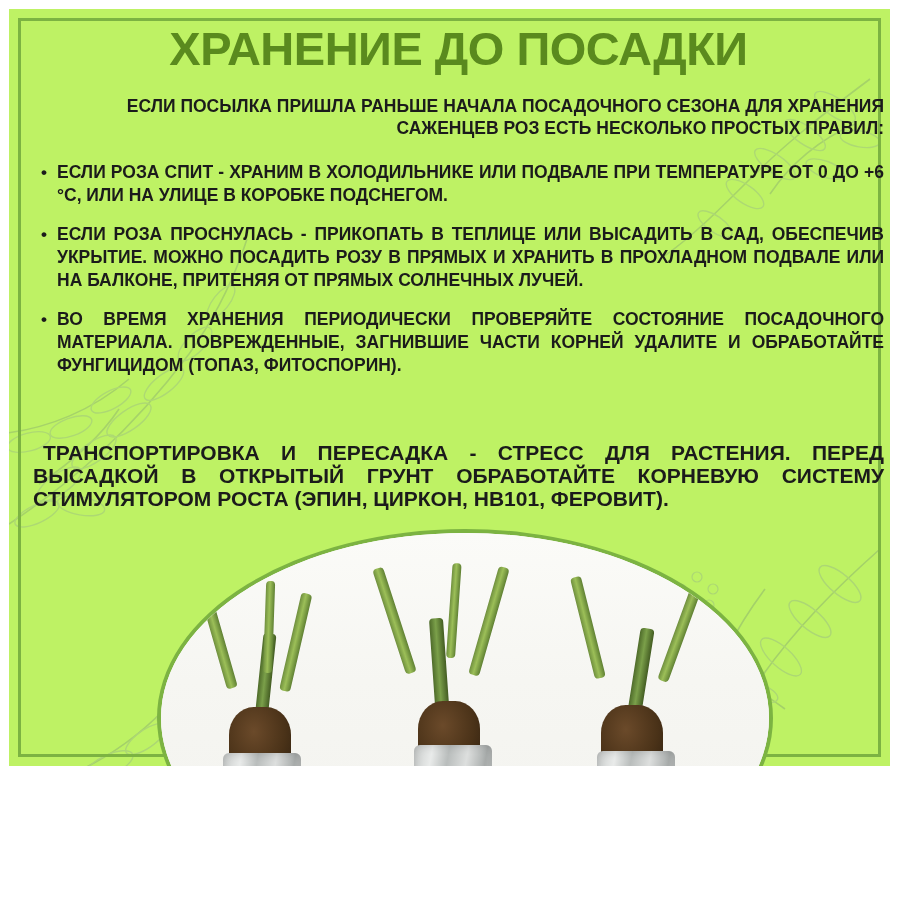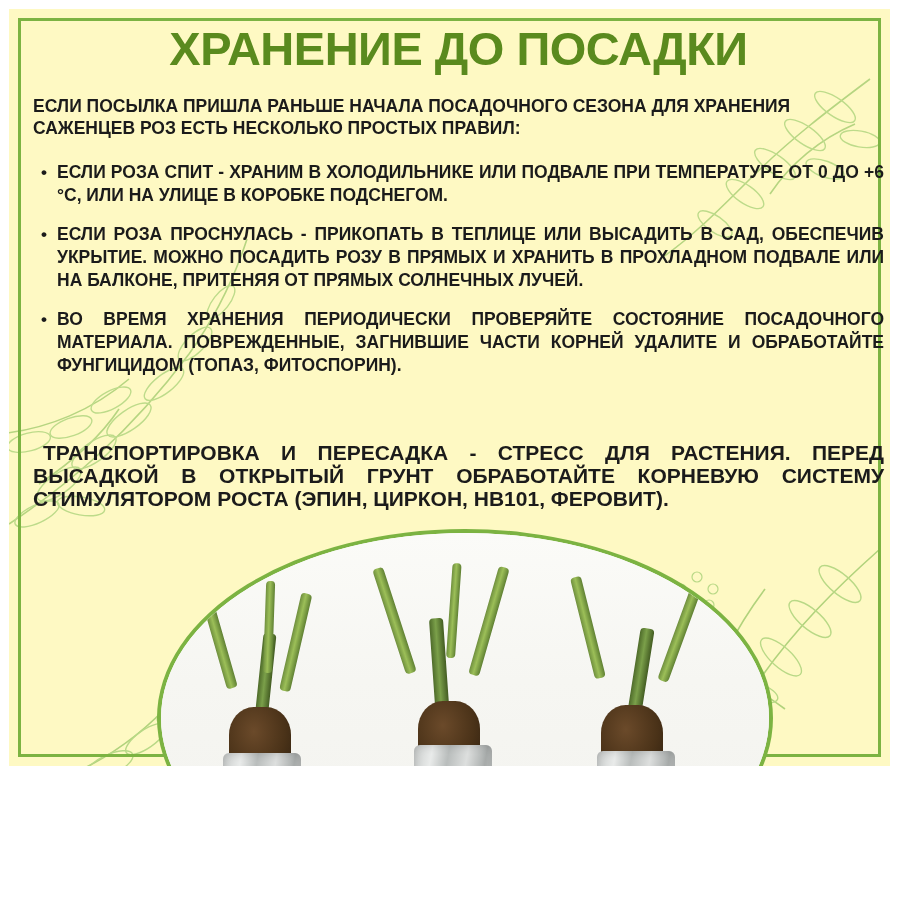--- a/index.html
+++ b/index.html
@@ -10,21 +10,21 @@
     width: 899px;
     height: 898px;
     font-family: "Liberation Sans", sans-serif;
     background: #ffffff;
     overflow: hidden;
   }
   .poster {
     position: relative;
     width: 899px;
     height: 775px;
-    background: #fef9c3;
+    background: #bef264;
     box-sizing: border-box;
     border: 9px solid #ffffff;
     overflow: hidden;
   }
   .frame {
     position: absolute;
     left: 9px; top: 9px; right: 9px; bottom: 9px;
     border: 3px solid #7cb342;
     box-sizing: border-box;
     pointer-events: none;
@@ -83,21 +83,21 @@
   }
   .intro {
     position: absolute;
     left: 24px;
     top: 86px;
     width: 851px;
     font-size: 17.5px;
     line-height: 22px;
     font-weight: bold;
     color: #1b1b1b;
-    text-align: left;
+    text-align: right;
   }
   .bullets {
     position: absolute;
     left: 24px;
     top: 152px;
     width: 851px;
   }
   .bullet {
     position: relative;
     padding-left: 24px;

